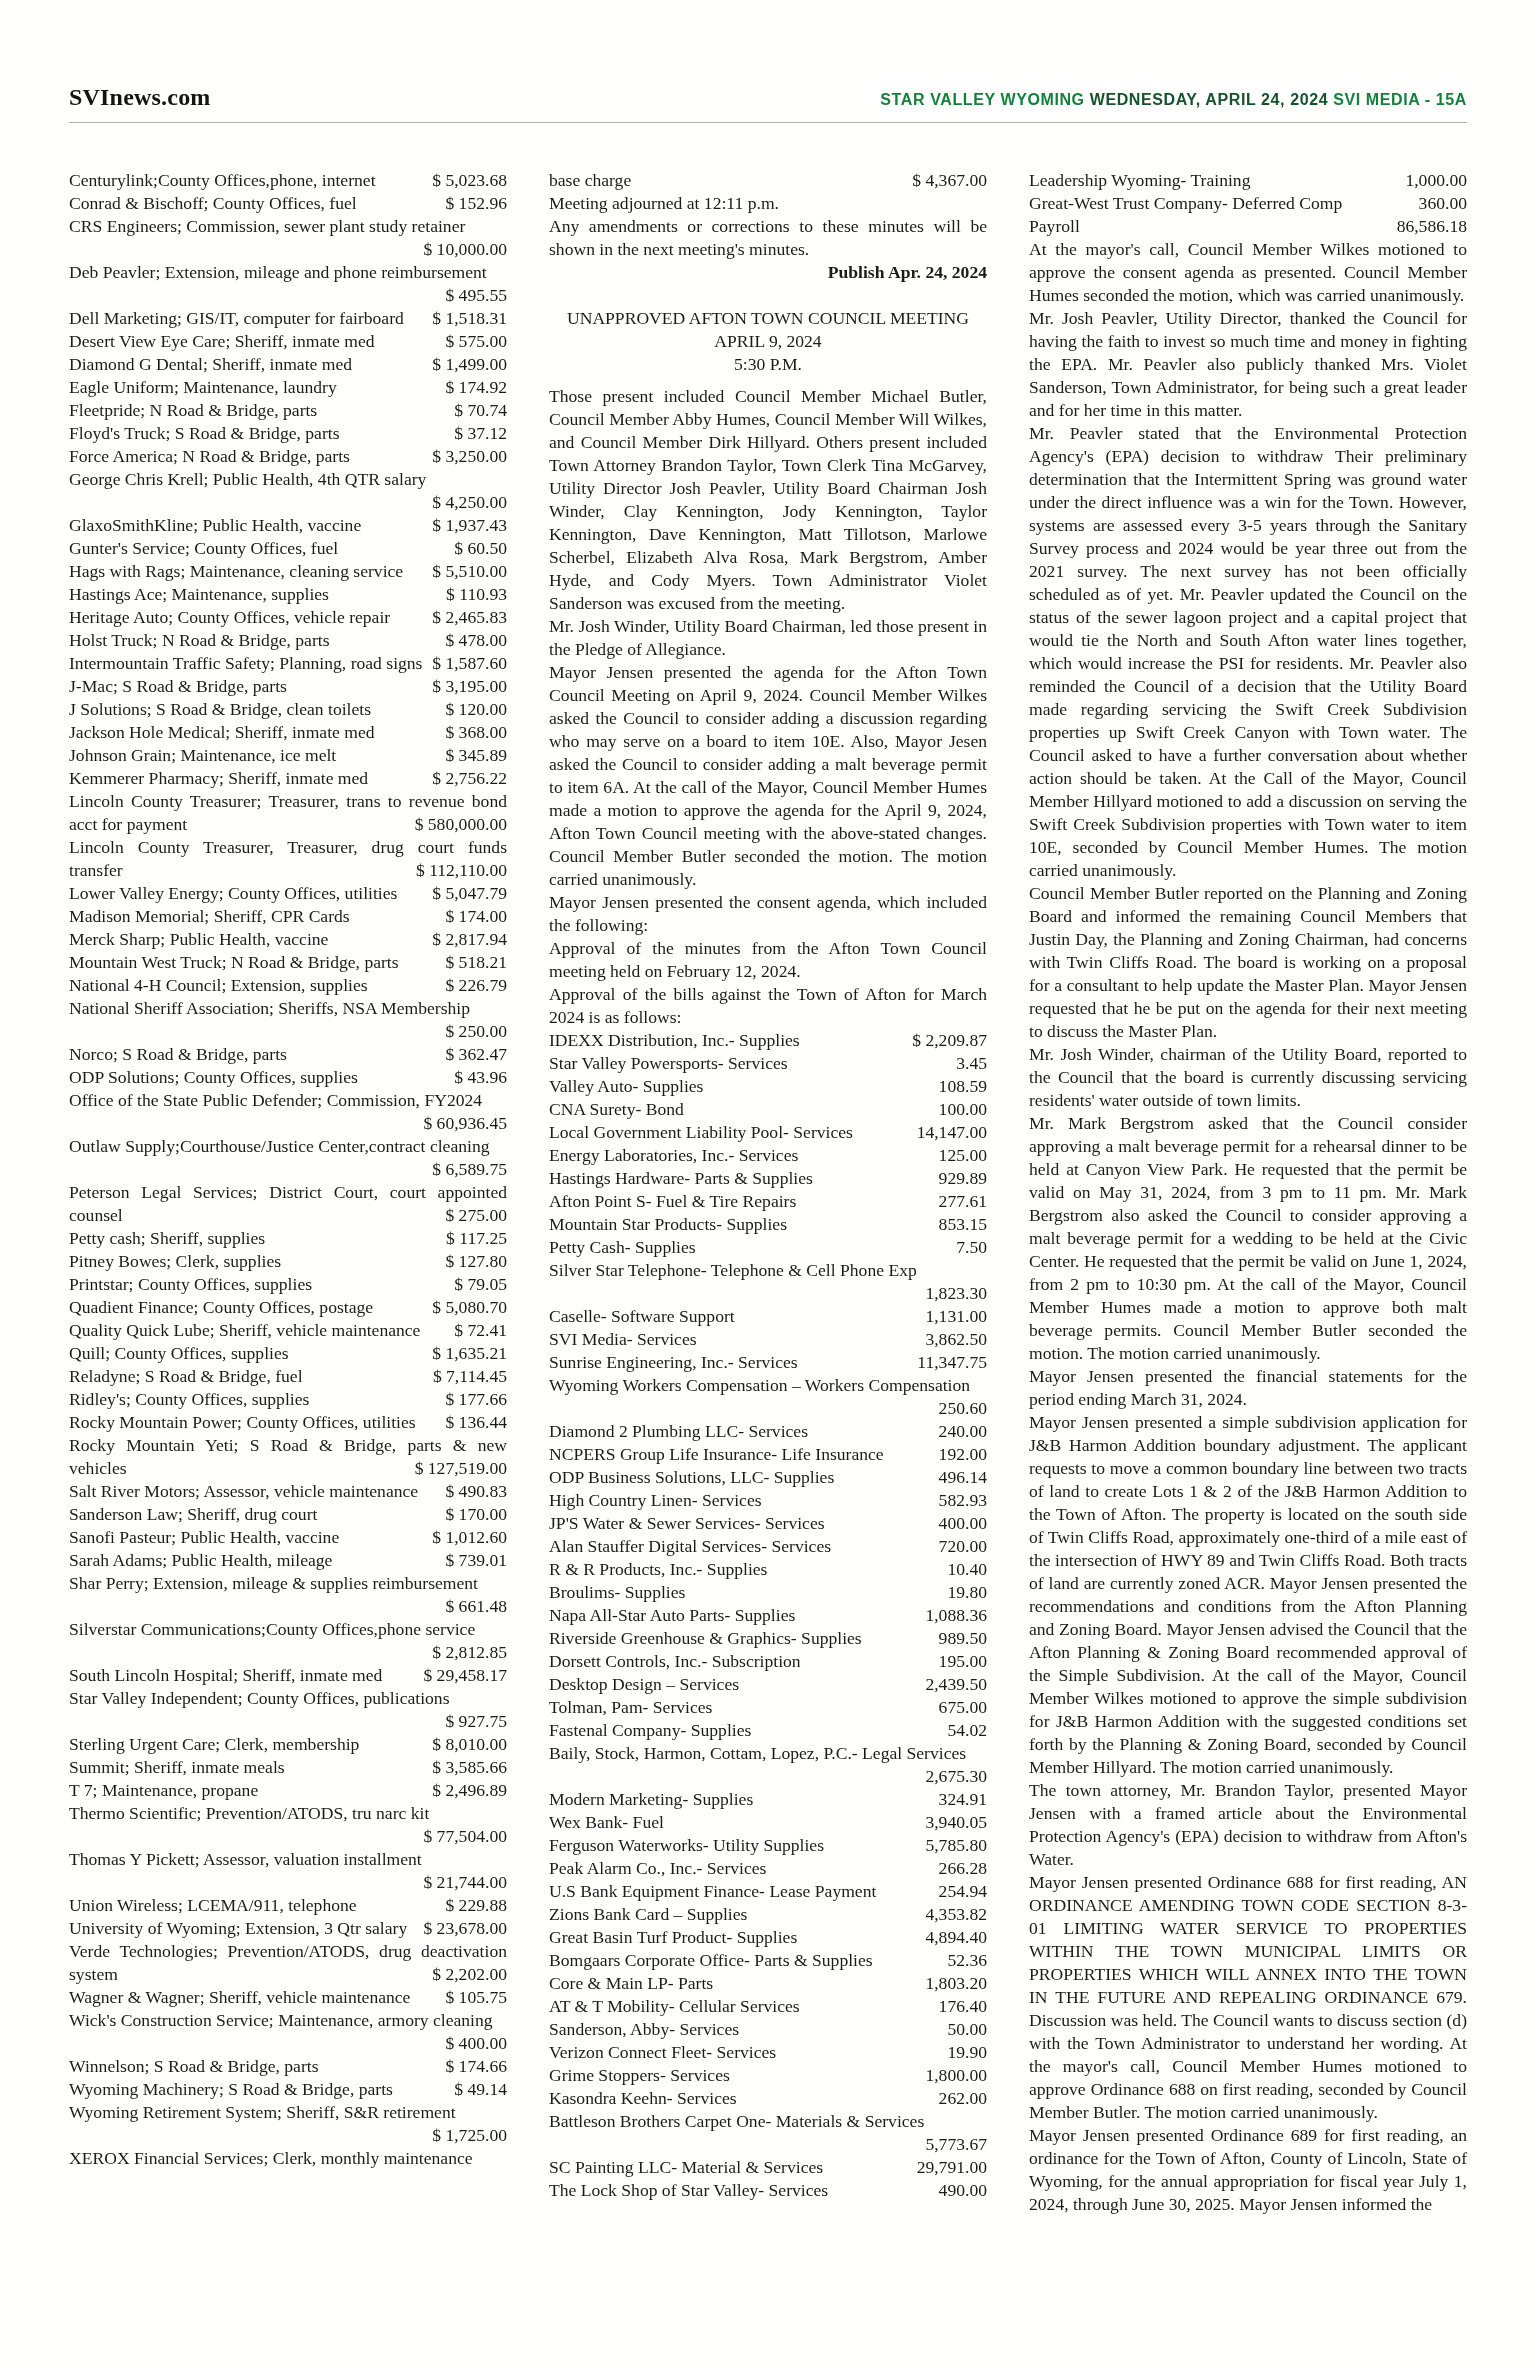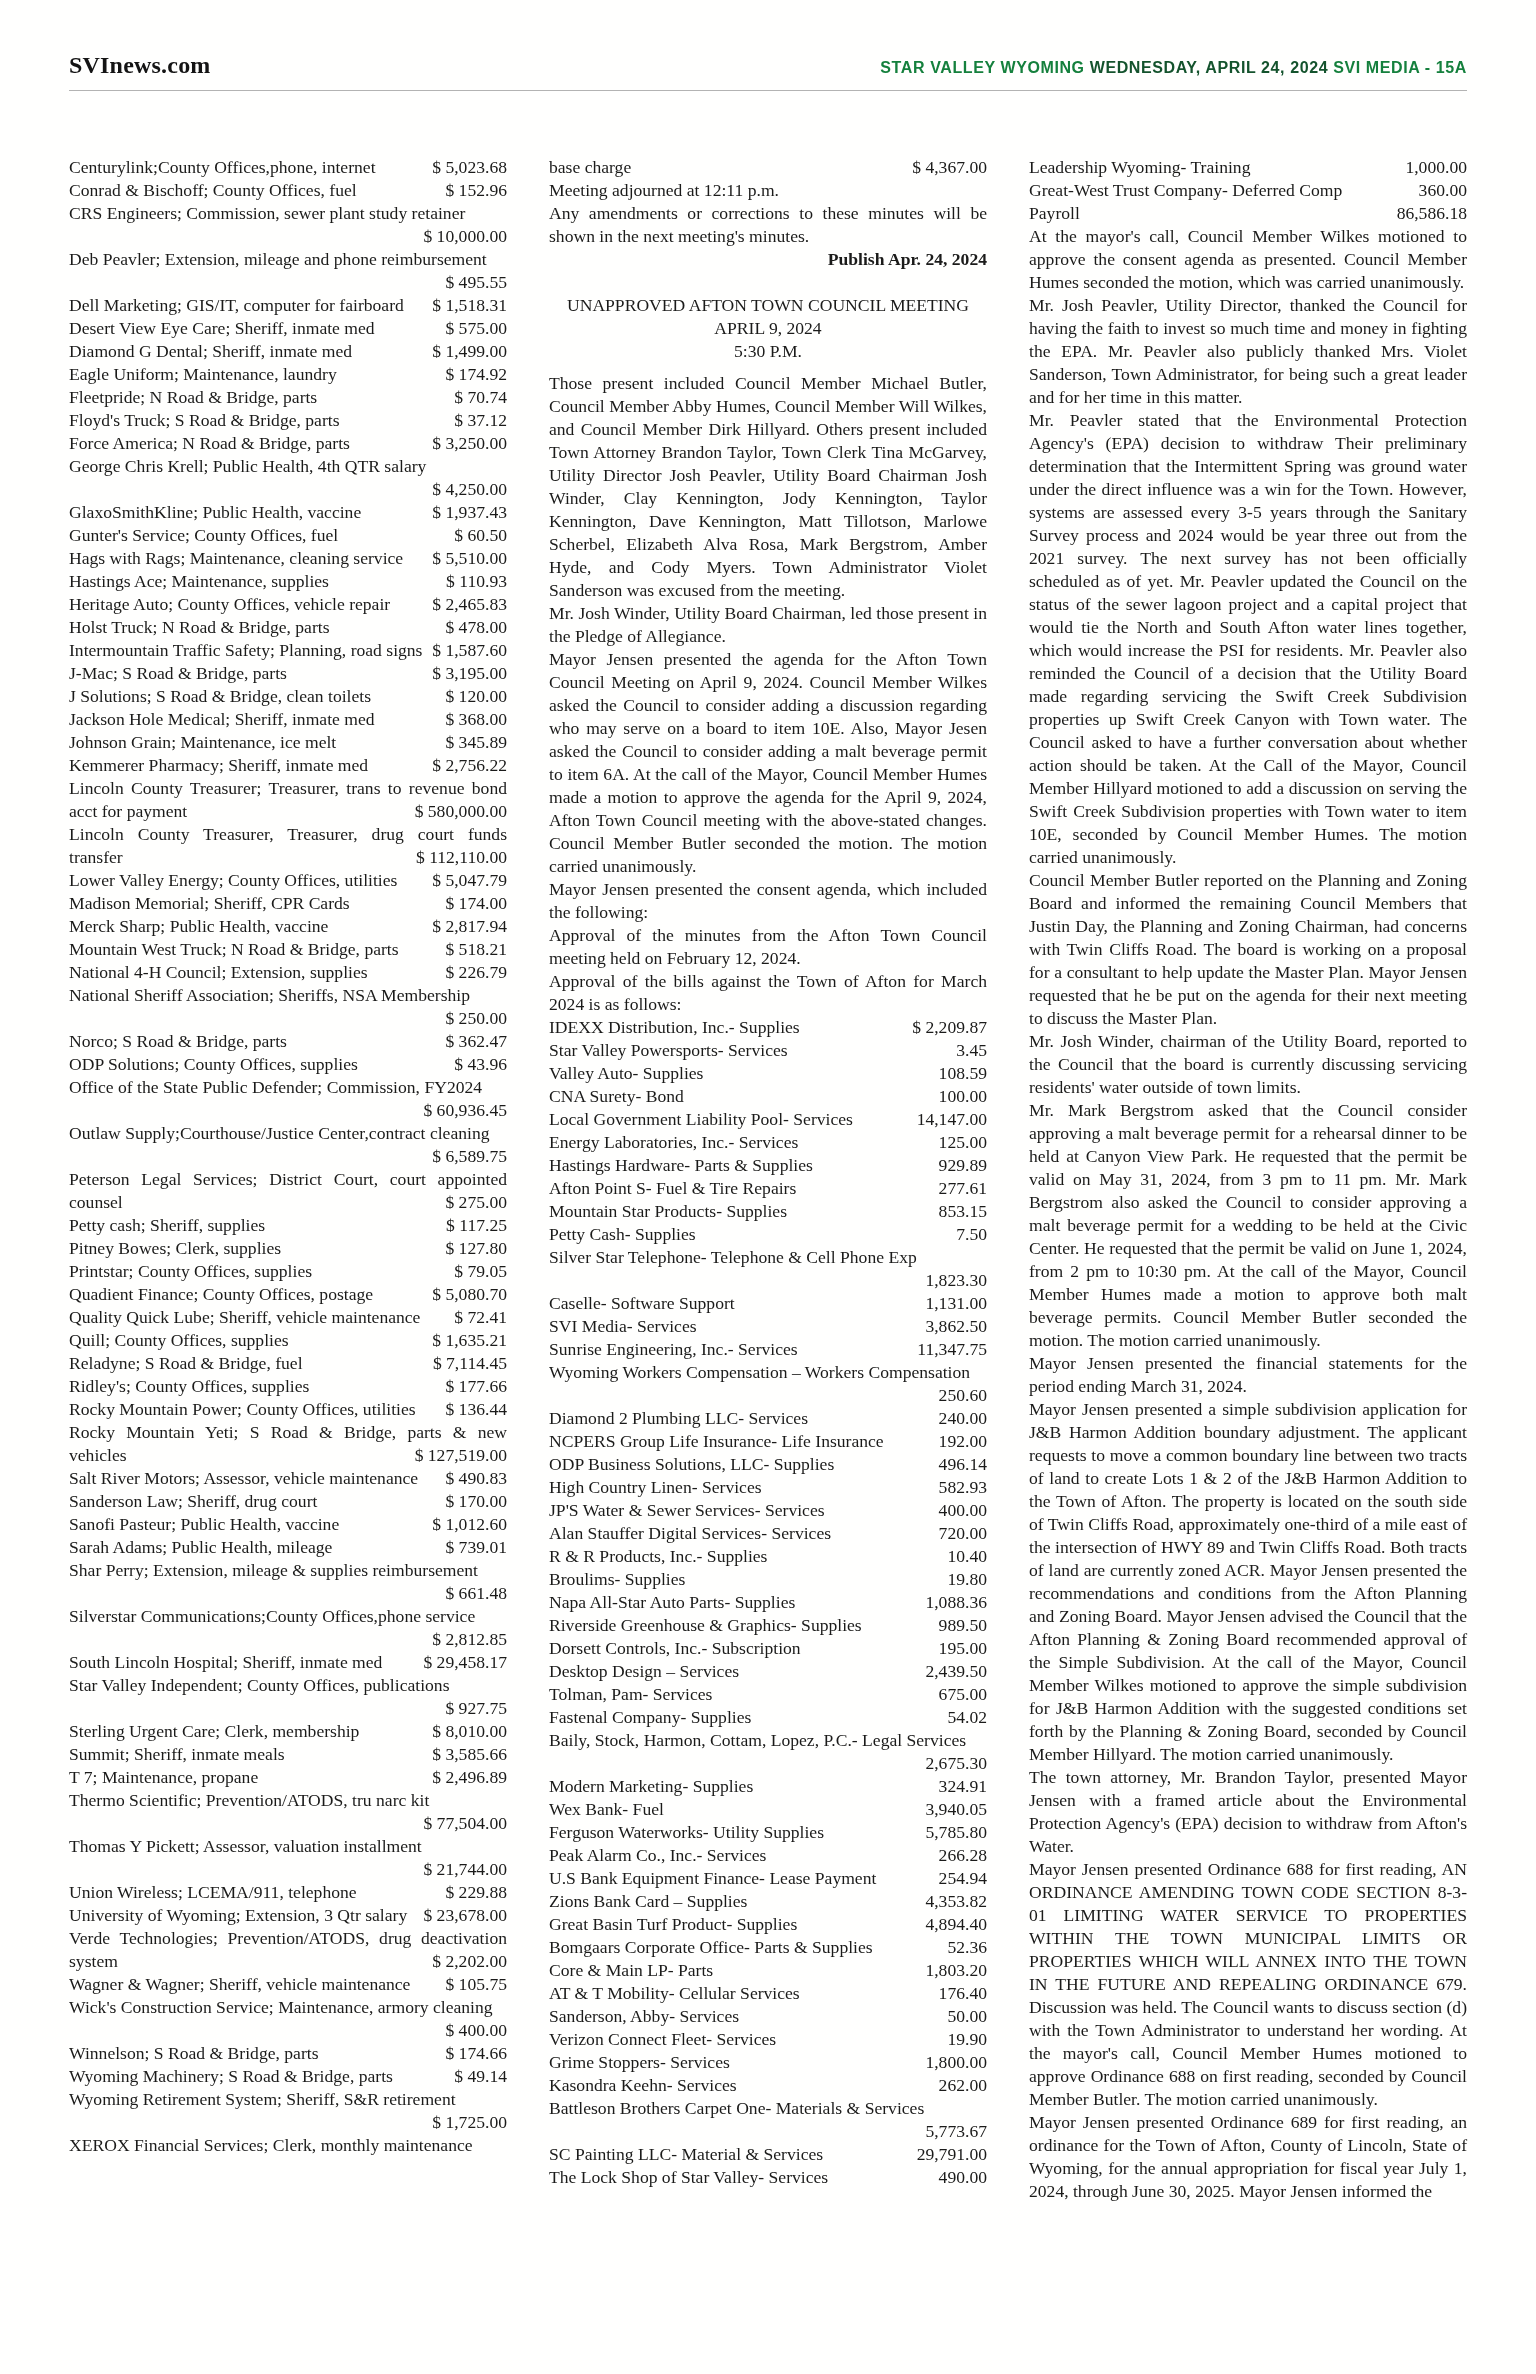--- a/index.html
+++ b/index.html
@@ -21,40 +21,41 @@
     justify-content: space-between;
     align-items: baseline;
     padding-top: 52px;
   }
   .site {
     font-family: "Liberation Serif", "DejaVu Serif", serif;
     font-weight: 700;
     font-size: 24px;
     letter-spacing: 0.2px;
     color: #141414;
+    margin-top: 32px;
   }
   .mast-right {
     font-family: "Liberation Sans", "DejaVu Sans", sans-serif;
     font-size: 16px;
     font-weight: 700;
     letter-spacing: 0.6px;
     color: #979797;
     white-space: nowrap;
   }
   .mast-right .loc, .mast-right .edition { color: #15803d; }
   .mast-right .date { color: #14532d; }
   .rule {
     border-bottom: 1.9px solid #b3b3b3;
     margin-top: 11px;
   }
   
   .columns {
     display: flex;
     gap: 42px;
-    margin-top: 65px;
+    margin-top: 46px;
   }
   .col {
     flex: 1 1 0;
     min-width: 0;
     font-size: 17.6px;
     line-height: 23px;
     text-align: justify;
   }
   
   .row { margin: 0; text-align: justify; }

